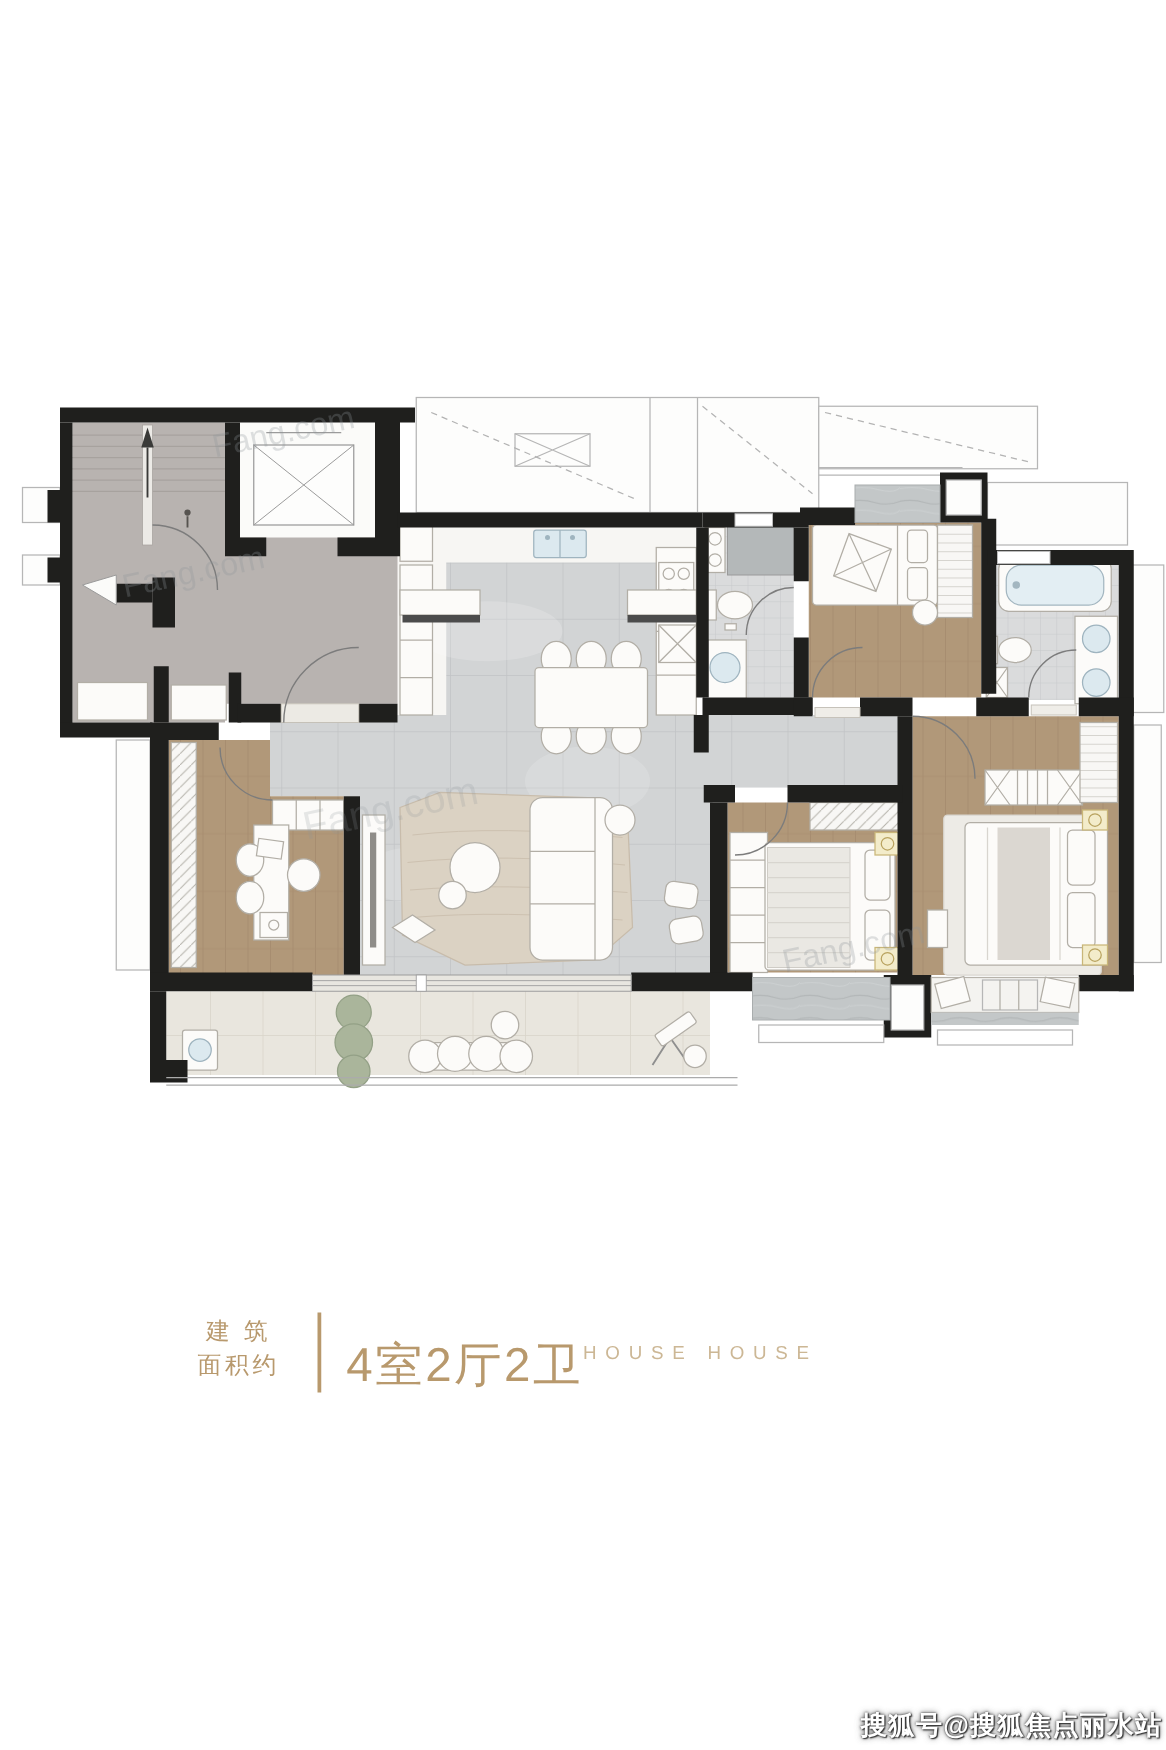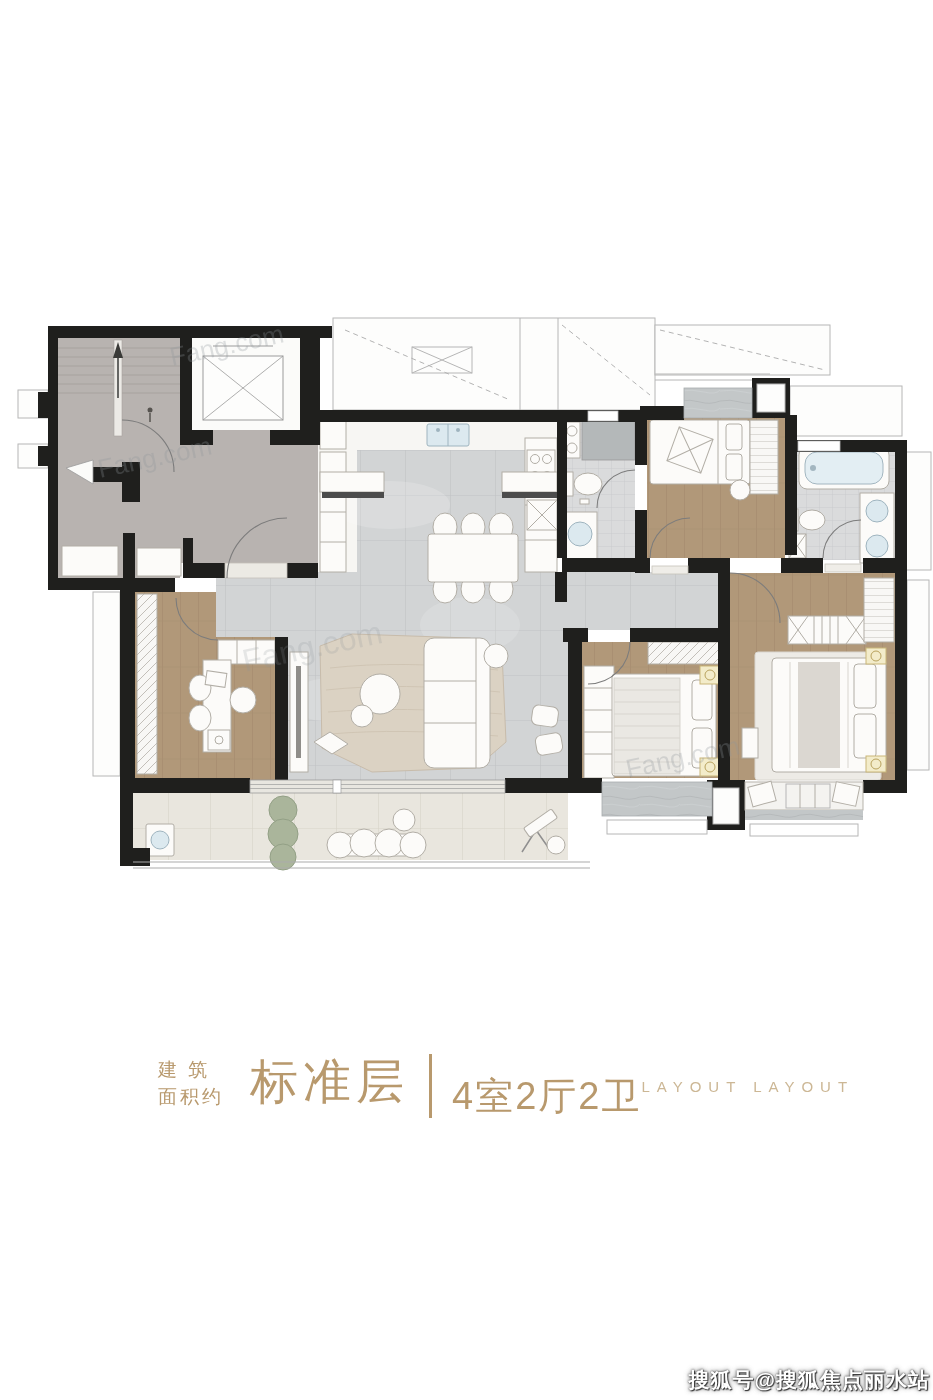--- a/index.html
+++ b/index.html
@@ -15,21 +15,21 @@
   .thin{stroke:#b6b6b6;fill:#fdfdfc;stroke-width:1;}
   .thino{stroke:#b6b6b6;fill:none;stroke-width:1;}
   .dash{stroke:#b3b3b3;fill:none;stroke-width:1;stroke-dasharray:5 4;}
   .arc{stroke:#7c7c7c;fill:none;stroke-width:1.1;}
   .lamp{fill:#f3ecca;stroke:#c9b678;stroke-width:1;}
   .dark{fill:#4c4c4c;}
   .ghost{fill:#8e959a;opacity:.28;font-size:26px;}
   .ghost2{fill:#8e959a;opacity:.2;font-size:32px;}
   
   .footer{position:absolute;left:158px;top:1050px;display:flex;align-items:flex-end;color:#b8996d;}
-  .build-labels{display:flex;flex-direction:column;margin:0 10px 12px 0;font-size:19px;letter-spacing:3px;line-height:27px;white-space:nowrap;}
+  .build-labels{display:flex;flex-direction:column;margin:0 10px 12px 0;font-size:19px;letter-spacing:3px;line-height:27px;white-space:nowrap;text-align:center;}
   .area{font-size:88px;line-height:.82;letter-spacing:-2px;white-space:nowrap;}
   .area .sup{font-size:36px;position:relative;top:-48px;letter-spacing:0;margin-left:2px;}
   .ftype{font-size:48px;letter-spacing:5px;margin:0 0 8px 16px;white-space:nowrap;}
   .vdiv{width:3px;height:64px;background:#b8996d;margin:0 20px 4px 20px;}
   .spec-col{display:flex;flex-direction:row;margin-bottom:0;}
   .spec{font-size:38px;letter-spacing:2px;white-space:nowrap;}
   .spec-en{font-size:15px;letter-spacing:7px;color:#ccb795;margin-top:7px;white-space:nowrap;}
   
   .sohu{position:absolute;top:1366px;right:3px;font-size:21px;font-weight:bold;color:#ffffff;letter-spacing:1px;
         text-shadow:0 0 2px rgba(40,40,40,.95),0 0 5px rgba(70,70,70,.8),1px 1px 1px rgba(30,30,30,.9);text-align:center;}
@@ -383,23 +383,22 @@
     <text class="ghost2" x="245" y="672" transform="rotate(-12 245 672)">Fang.com</text>
     <text class="ghost" x="628" y="778" transform="rotate(-12 628 778)">Fang.com</text>
   </g>
 </svg>
 
 <div class="footer">
   <div class="build-labels">
     <span>建 筑</span>
     <span>面积约</span>
   </div>
-  <div class="ftype">标准层</div>
   <div class="vdiv"></div>
   <div class="spec-col">
     <div class="spec">4室2厅2卫</div>
-    <div class="spec-en">LAYOUT LAYOUT</div>
+    <div class="spec-en">HOUSE HOUSE</div>
   </div>
 </div>
 
 <div class="sohu">搜狐号@搜狐焦点丽水站</div>
 
 </div>
 
 </body></html>

